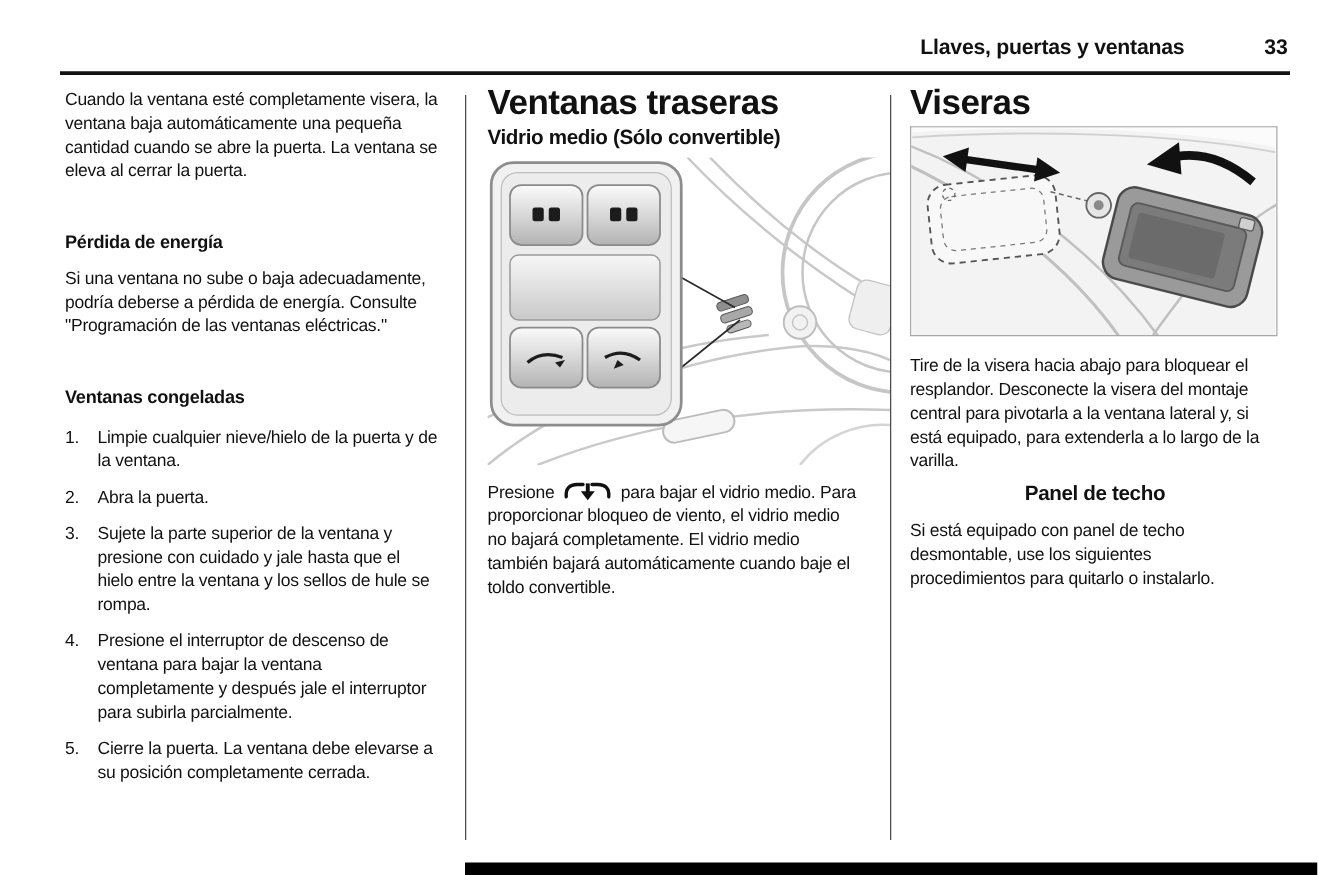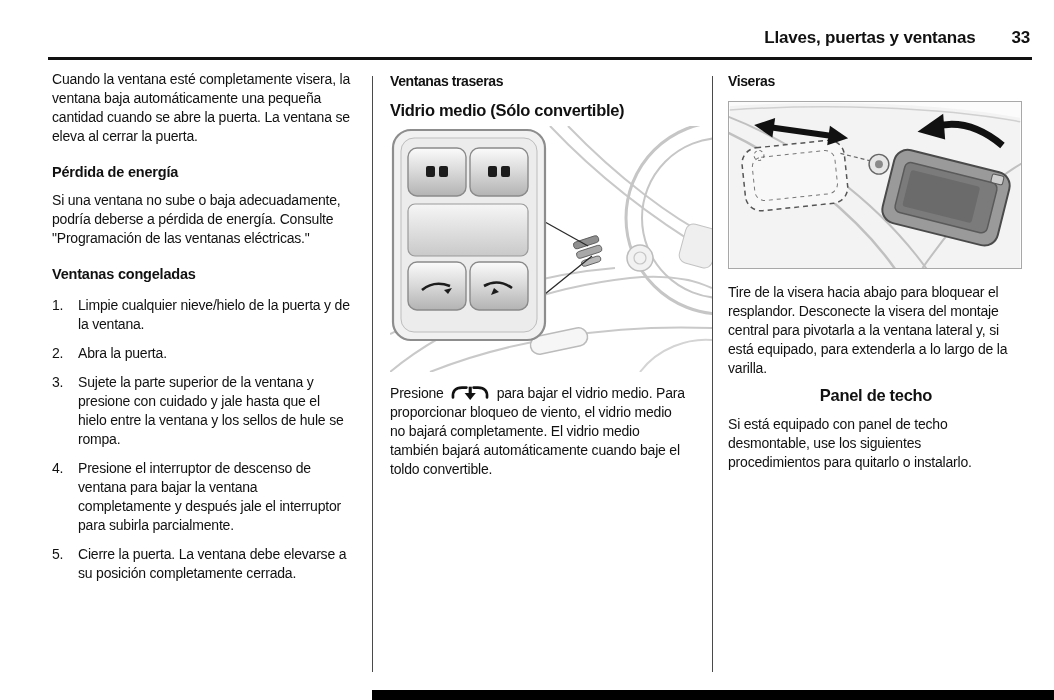--- a/index.html
+++ b/index.html
@@ -4,42 +4,42 @@
 <style>
   html,body{margin:0;padding:0;}
   body{
     width:1054px;height:700px;position:relative;background:#ffffff;overflow:hidden;
     font-family:"Liberation Sans","DejaVu Sans",sans-serif;color:#111;
   }
   .page{position:absolute;inset:0;}
 
   
   .page-header{
-    position:absolute;top:28px;right:24px;display:flex;align-items:baseline;gap:36px;
+    position:absolute;top:28px;right:24px;display:flex;align-items:baseline;gap:64px;
     font-weight:bold;font-size:17px;letter-spacing:-0.2px;
   }
   .header-rule{position:absolute;left:48px;top:57px;width:984px;height:3px;background:#121212;}
 
   
   .divider{position:absolute;top:76px;height:596px;width:1px;background:#4a4a4a;}
   .divider.d1{left:372px;}
   .divider.d2{left:712px;}
 
   
   .bottom-bar{position:absolute;left:372px;right:0;bottom:0;height:10px;background:#000;}
 
   
   .col{position:absolute;top:70px;font-size:14px;line-height:19px;letter-spacing:-0.2px;}
   .col1{left:52px;width:299px;}
   .col2{left:390px;width:300px;}
   .col3{left:728px;width:296px;}
 
   .col p{margin:0 0 0 0;}
-  .h-small{font-size:14.5px;font-weight:bold;margin:17px 0 9px 0;letter-spacing:-0.2px;}
-  .h-large{font-size:14px;font-weight:bold;margin:2px 0 10px 0;letter-spacing:-0.4px;}
+  .h-small{font-size:14.5px;font-weight:bold;margin:39px 0 9px 0;letter-spacing:-0.2px;}
+  .h-large{font-size:28px;font-weight:bold;margin:2px 0 10px 0;letter-spacing:-0.4px;}
   .h-med{font-size:16.5px;font-weight:bold;margin:2px 0 10px 0;letter-spacing:-0.3px;}
 
   .olist{margin-top:12px;}
   .li{position:relative;padding-left:26px;margin-bottom:10px;}
   .li .num{position:absolute;left:0;top:0;}
 
   .figure{display:block;}
   .figure-window{width:322px;height:246px;margin-top:6px;}
   .figure-visor{width:294px;height:168px;margin-top:2px;border:1px solid #a8a8a8;box-sizing:border-box;}
 

